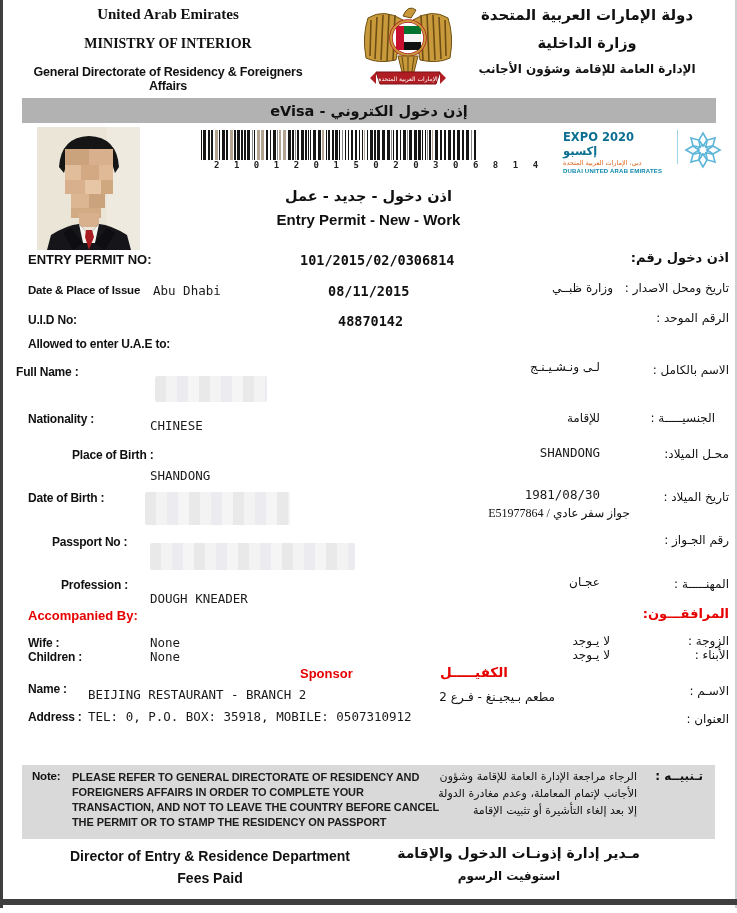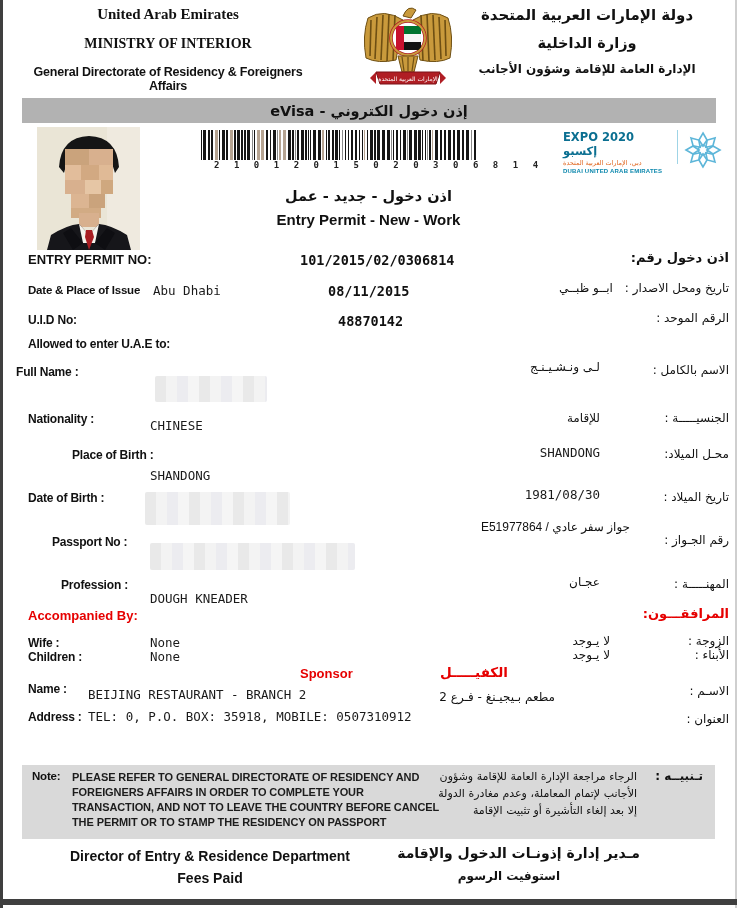--- a/index.html
+++ b/index.html
@@ -284,52 +284,52 @@
 
   <div class="abs len-big" style="left:28px;top:252px;">ENTRY PERMIT NO:</div>
   <div class="abs monoB" style="left:300px;top:252px;">101/2015/02/0306814</div>
   <div class="abs ar arB" style="right:8px;top:250px;font-size:13px;">اذن دخول رقم:</div>
 
   <div class="abs len" style="left:28px;top:284px;font-size:11.5px;">Date &amp; Place of Issue</div>
   <div class="abs mono" style="left:153px;top:283px;">Abu Dhabi</div>
   <div class="abs monoB" style="left:328px;top:283px;">08/11/2015</div>
   <div class="abs ar" style="right:8px;top:281px;">
     <span>تاريخ ومحل الاصدار :</span>
-    <span style="margin-right:8px;">ابــو ظبــي</span>
+    <span style="margin-right:8px;">وزارة ظبــي</span>
   </div>
 
   <div class="abs len" style="left:28px;top:313px;">U.I.D No:</div>
   <div class="abs monoB" style="left:338px;top:313px;">48870142</div>
   <div class="abs ar" style="right:8px;top:311px;">الرقم الموحد :</div>
 
   <div class="abs len" style="left:28px;top:337px;">Allowed to enter U.A.E to:</div>
 
   <div class="abs len" style="left:16px;top:365px;">Full Name :</div>
   <div class="abs blur" style="left:155px;top:376px;width:112px;height:26px;"></div>
   <div class="abs ar" style="right:137px;top:360px;">لـى ونـشـيـنـج</div>
   <div class="abs ar" style="right:8px;top:363px;">الاسم بالكامل :</div>
 
   <div class="abs len" style="left:28px;top:412px;">Nationality :</div>
   <div class="abs mono" style="left:150px;top:418px;">CHINESE</div>
   <div class="abs ar" style="right:137px;top:411px;">للإقامة</div>
-  <div class="abs ar" style="right:8px;top:411px;margin-left:44px;">الجنسيـــــة :</div>
+  <div class="abs ar" style="right:22px;top:411px;margin-left:44px;">الجنسيـــــة :</div>
 
   <div class="abs len" style="left:28px;top:448px;padding-left:44px;">Place of Birth :</div>
   <div class="abs mono" style="right:137px;top:445px;">SHANDONG</div>
   <div class="abs ar" style="right:8px;top:447px;">محـل الميلاد:</div>
   <div class="abs mono" style="left:150px;top:468px;">SHANDONG</div>
 
   <div class="abs len" style="left:28px;top:491px;">Date of Birth :</div>
   <div class="abs blur" style="left:145px;top:492px;width:145px;height:33px;"></div>
   <div class="abs mono" style="right:137px;top:487px;">1981/08/30</div>
   <div class="abs ar" style="right:8px;top:490px;">تاريخ الميلاد :</div>
 
   <div class="abs len" style="left:20px;top:535px;padding-left:32px;">Passport No :</div>
   <div class="abs blur" style="left:150px;top:543px;width:205px;height:27px;"></div>
-  <div class="abs ar" style="right:107px;top:520px;font-family:Liberation Sans, sans-serif;font-size:12px;">جواز سفر عادي / E51977864</div>
+  <div class="abs ar" style="right:107px;top:506px;font-family:Liberation Serif, serif;font-size:12px;">جواز سفر عادي / E51977864</div>
   <div class="abs ar" style="right:8px;top:533px;">رقم الجـواز :</div>
 
   <div class="abs len" style="left:28px;top:578px;margin-left:33px;">Profession :</div>
   <div class="abs ar" style="right:137px;top:575px;">عجـان</div>
   <div class="abs ar" style="right:8px;top:577px;">المهنـــــة :</div>
   <div class="abs mono" style="left:150px;top:591px;">DOUGH KNEADER</div>
 
   <div class="abs len-big red" style="left:28px;top:608px;">Accompanied By:</div>
   <div class="abs ar arB red" style="right:8px;top:606px;font-size:13px;">المرافقـــون:</div>
 

